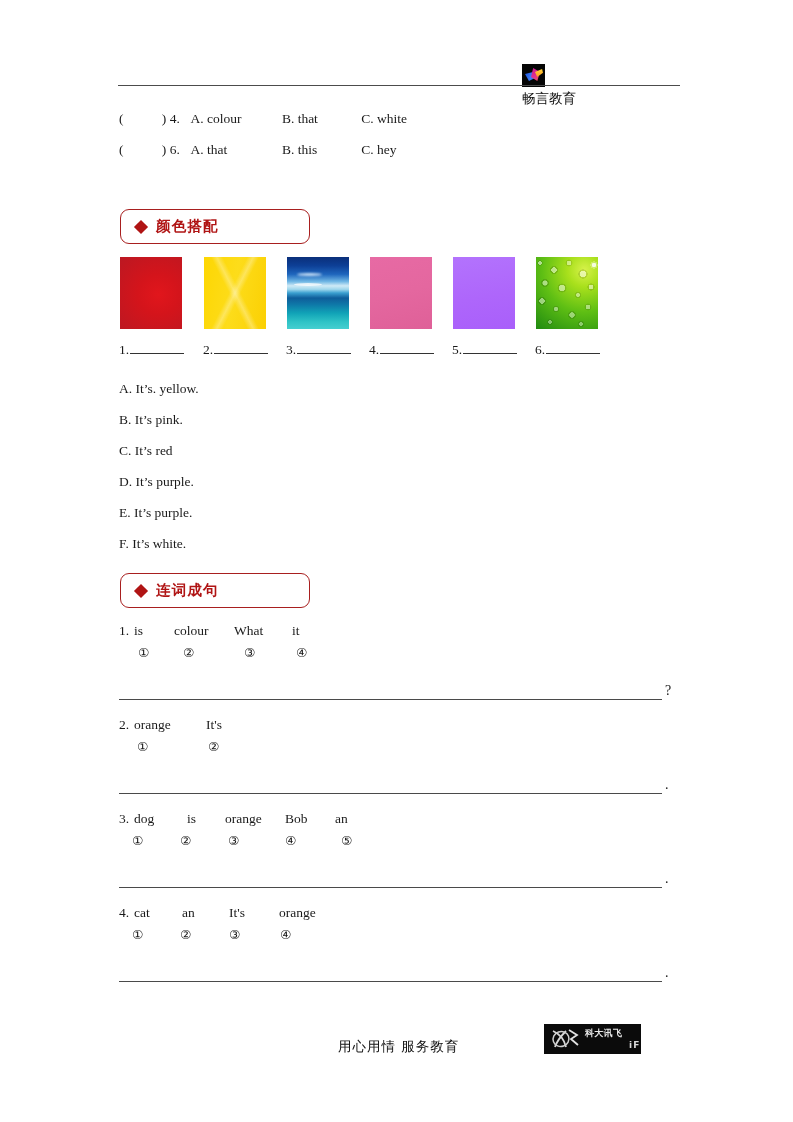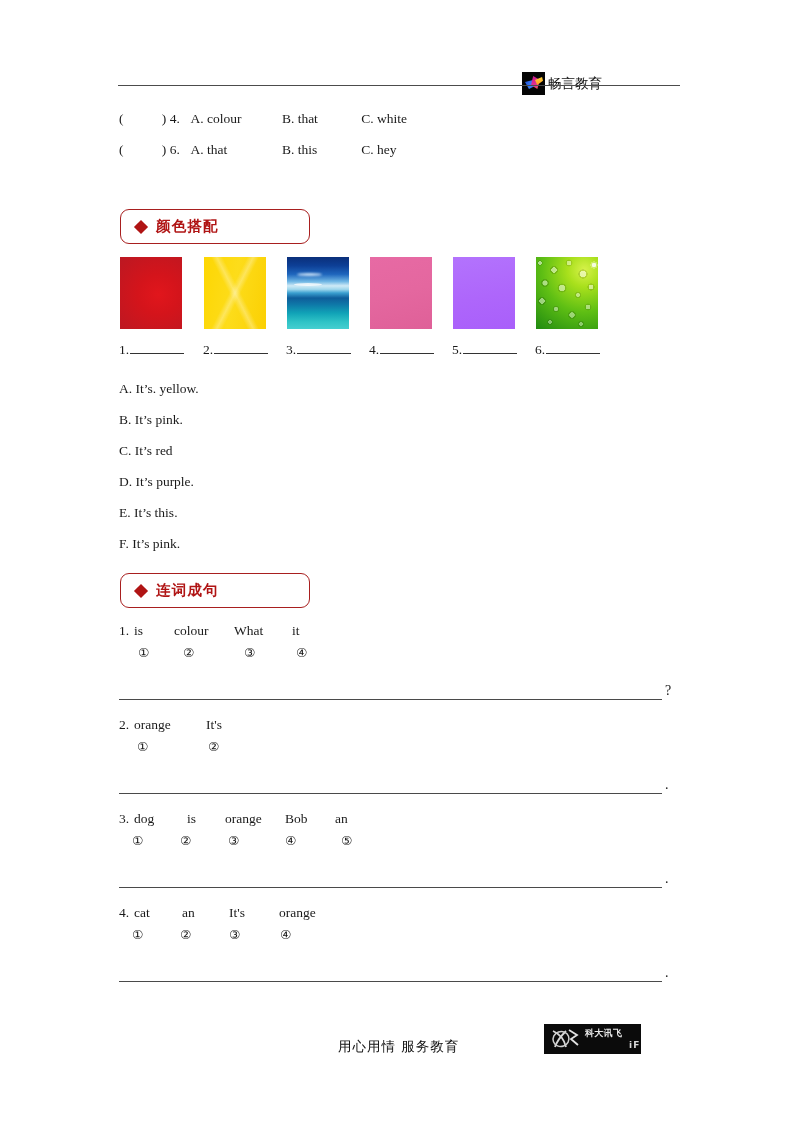--- a/index.html
+++ b/index.html
@@ -37,24 +37,25 @@
     top: 2px;
     font-size: 13.5px;
     font-family: "DejaVu Serif", serif;
     letter-spacing: 0.4px;
     white-space: nowrap;
     color: #111;
   }
   .header-brand {
     position: absolute;
     left: 404px;
-    top: 16px;
+    top: 8px;
     display: flex;
-    align-items: center;
+    align-items: flex-start;
     gap: 3px;
+    flex-direction: column;
   }
   .brand-logo {
     width: 23px;
     height: 23px;
     background: #050505;
     position: relative;
     overflow: hidden;
     flex: 0 0 auto;
   }
   .brand-logo .sw {
@@ -441,22 +442,22 @@
     <span class="blank-item" style="left:250px"><span>4.</span><span class="ul"></span></span>
     <span class="blank-item" style="left:333px"><span>5.</span><span class="ul"></span></span>
     <span class="blank-item" style="left:416px"><span>6.</span><span class="ul"></span></span>
   </div>
 
   <div class="answers">
     <div class="answer-line">A. It’s. yellow.</div>
     <div class="answer-line">B. It’s pink.</div>
     <div class="answer-line">C. It’s red</div>
     <div class="answer-line">D. It’s purple.</div>
-    <div class="answer-line">E. It’s this.</div>
-    <div class="answer-line">F. It’s pink.</div>
+    <div class="answer-line">E. It’s purple.</div>
+    <div class="answer-line">F. It’s white.</div>
   </div>
 
   <div class="section-box" id="section-order">
     <span class="section-diamond"></span>
     <span class="section-label">连词成句</span>
   </div>
 
   <div class="order-block" id="order-1">
     <div class="order-words">
       <span style="left:0px">1.</span>

